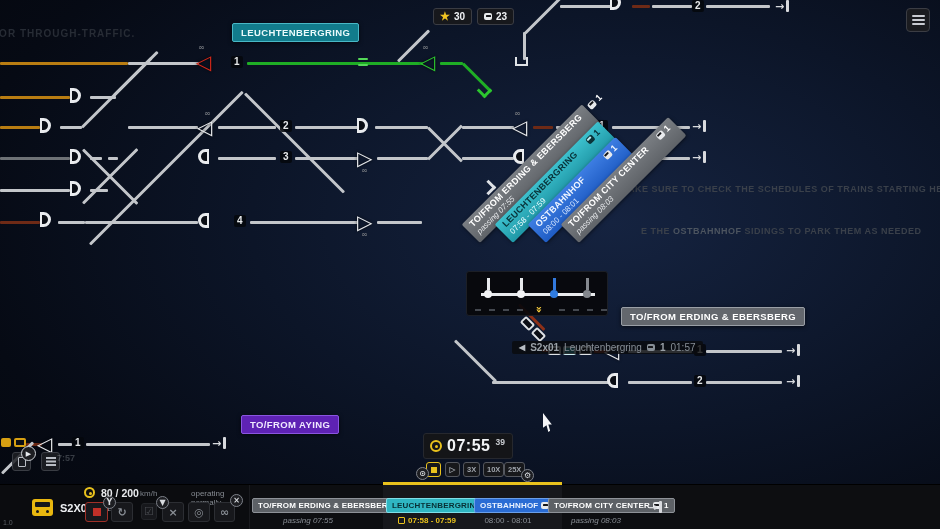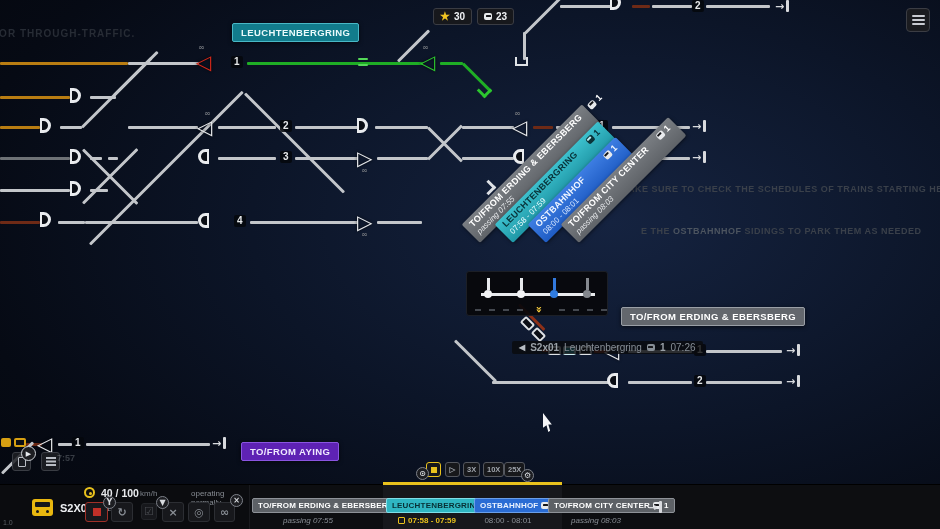--- a/index.html
+++ b/index.html
@@ -287,21 +287,21 @@
       <i></i>
     </div>
   <div class="endcap" style="left:212px;top:437px">
       <span>→</span>
       <i></i>
     </div>
 
   <div class="cornernote" style="left:-8px;top:28px">FOR THROUGH-TRAFFIC.</div>
   <div class="maplabel lbl-teal" style="left:232px;top:23px">Leuchtenbergring</div>
   <div class="maplabel lbl-gray" style="left:621px;top:307px">TO/FROM Erding &amp; Ebersberg</div>
-  <div class="maplabel lbl-purple" style="left:241px;top:442px">TO/FROM Aying</div>
+  <div class="maplabel lbl-purple" style="left:241px;top:415px">TO/FROM Aying</div>
 
   <div class="hint" style="left:620px;top:184px">MAKE SURE TO CHECK THE SCHEDULES OF TRAINS STARTING HERE</div>
   <div class="hint" style="left:641px;top:226px">
     <span>E THE</span>
     <span class="hl">Ostbahnhof</span>
     <span>SIDINGS TO PARK THEM AS NEEDED</span>
   </div>
 
   <div class="card gray" style="left:480px;width:170px;z-index:1">
     <div class="ct">
@@ -368,21 +368,21 @@
   <div class="car" style="left:579px;top:346px"></div>
   <div class="car ysolid" style="left:1px;top:438px"></div>
   <div class="car yout" style="left:14px;top:438px"></div>
 
   <div class="traintag">
     <span class="arr">◀</span>
     <span>S2x01</span>
     <span class="dest">Leuchtenbergring</span>
     <span class="tico" style="background:#878e96"></span>
     <span>1</span>
-    <span class="dest">07:26</span>
+    <span class="dest">01:57</span>
   </div>
 
   <div class="mapbtn" style="left:12px;top:452px">
       <span class="doc-ico"></span>
     </div>
   <div class="mapbtn" style="left:41px;top:452px">
       <span class="bars-ico"></span>
     </div>
   <div class="playcirc" style="left:21px;top:446px">
       <span>▶</span>
@@ -394,20 +394,25 @@
     <span>30</span>
   </div>
   <div class="hudbadge" style="left:477px;top:8px">
     <span class="tico"></span>
     <span>23</span>
   </div>
   <div class="menu-btn" style="left:906px;top:8px">
     <span class="menu-lines"></span>
   </div>
 
+  <div class="clock-panel">
+    <span class="ring"></span>
+    <span class="clock-time">07:55</span>
+    <span class="clock-sec">39</span>
+  </div>
   <div class="spd active" style="left:426px;top:462px">
       <i></i>
     </div>
   <div class="spd" style="left:445px;top:462px">▷</div>
   <div class="spd" style="left:463px;top:462px">3X</div>
   <div class="spd" style="left:483px;top:462px">10X</div>
   <div class="spd" style="left:504px;top:462px">25X</div>
   <div class="badge" style="left:416px;top:467px">⊙</div>
   <div class="badge" style="left:521px;top:469px">⚙</div>
 
@@ -416,21 +421,21 @@
   <div class="bottombar">
     <div class="panel-left">
       <div class="sbahn">
           <i></i>
           <b style="left:4px"></b>
           <b style="left:14px"></b>
         </div>
       <span style="position:absolute;left:60px;top:17px;font:800 11px 'Liberation Sans',sans-serif;color:#eef0f3">S2X01</span>
       <span style="position:absolute;left:106px;top:19px;font:400 8px 'Liberation Sans',sans-serif;color:#8a8f96">1/1</span>
       <span class="ring" style="position:absolute;left:84px;top:2px;width:11px;height:11px"></span>
-      <span style="position:absolute;left:101px;top:2px;font:700 10.5px 'Liberation Sans',sans-serif;color:#e8eaed">40 / 100</span>
+      <span style="position:absolute;left:101px;top:2px;font:700 10.5px 'Liberation Sans',sans-serif;color:#e8eaed">80 / 200</span>
       <span style="position:absolute;left:140px;top:4px;font:400 8px 'Liberation Sans',sans-serif;color:#7d828a">km/h</span>
       <span style="position:absolute;left:191px;top:4px;font:400 8px 'Liberation Sans',sans-serif;color:#878c93">operating normally</span>
       <div class="panel-btn stop" style="left:85px;top:17px;width:23px">
           <i></i>
         </div>
       <div class="panel-btn" style="left:111px;top:17px;width:22px">
           <span>↻</span>
         </div>
       <div class="panel-btn dim" style="left:141px;top:18px;width:16px;height:17px">
           <span>☑</span>

